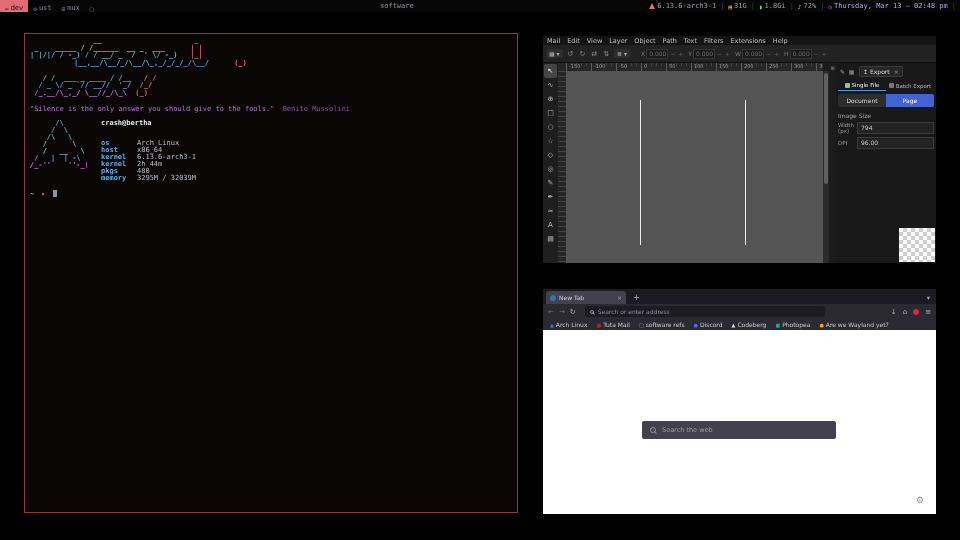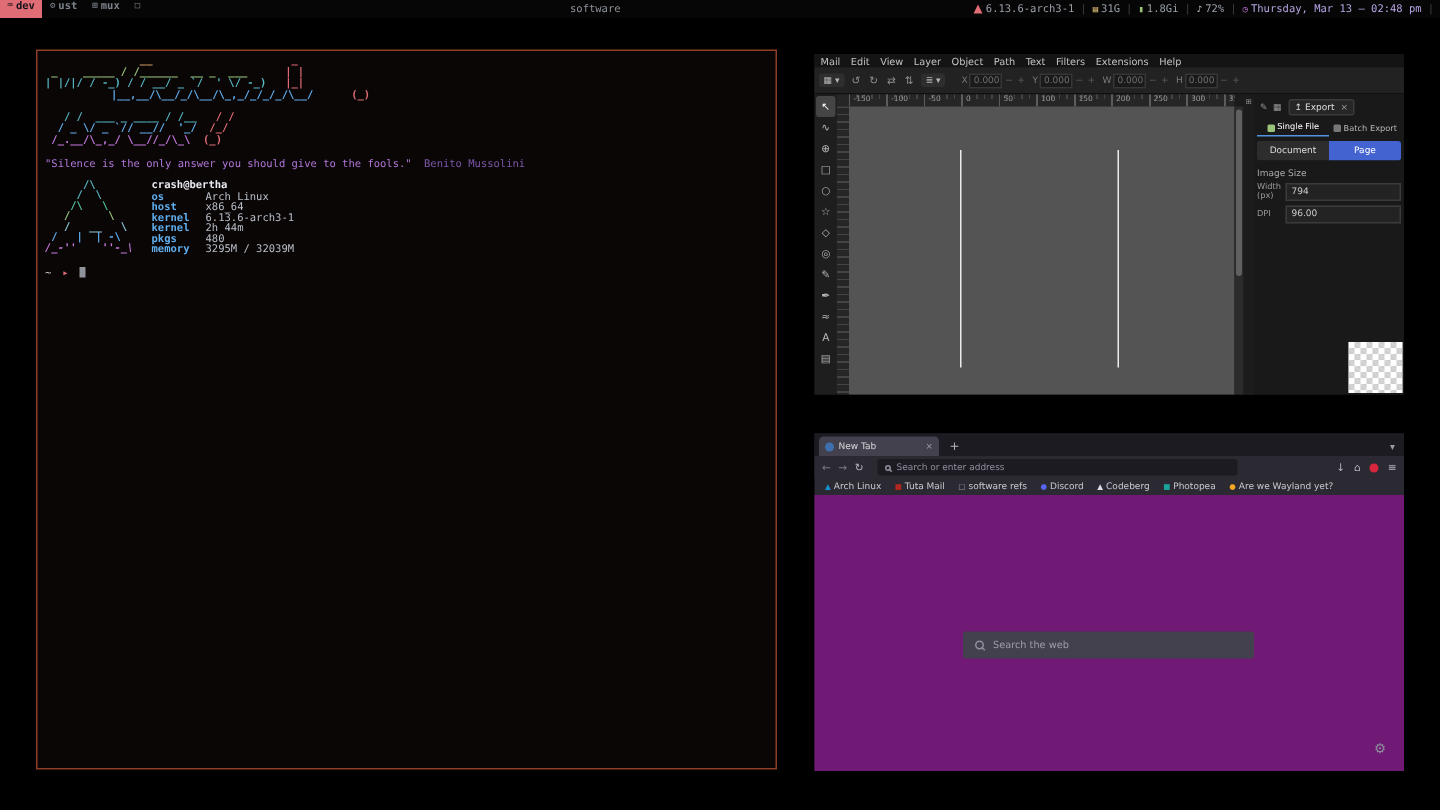--- a/index.html
+++ b/index.html
@@ -2,42 +2,42 @@
 <html><head>
 <meta charset="utf-8">
 <style>
   html,body{margin:0;padding:0;background:#000;width:960px;height:540px;overflow:hidden;
     font-family:"DejaVu Sans",sans-serif;}
   *{box-sizing:border-box;}
   
   #topbar{position:absolute;left:0;top:0;width:960px;height:12px;background:#060606;
     display:flex;align-items:center;font-family:"DejaVu Sans Mono",monospace;font-size:7px;color:#7d828c;}
   #tags{display:flex;height:100%;}
-  .tag{display:flex;align-items:flex-start;gap:2px;padding:0 5px;height:100%;color:#7d828c;font-weight:bold;}
+  .tag{display:flex;align-items:flex-end;gap:2px;padding:0 5px;height:100%;color:#7d828c;}
   .tag.active{background:#e06c75;color:#15131a;}
   .ticon{font-size:6px;}
   #bar-title{position:absolute;left:380px;top:0;height:12px;line-height:12px;color:#8f949c;}
   #status{margin-left:auto;display:flex;align-items:center;padding-right:4px;}
   .seg{display:flex;align-items:center;gap:2px;margin-left:4px;color:#9aa0a8;}
   .sep{color:#3c4148;margin-left:4px;}
   .sicon{font-size:6px;}
   .arch-tri{width:0;height:0;border-left:3px solid transparent;border-right:3px solid transparent;
     border-bottom:6px solid #e06c75;display:inline-block;}
   
   #terminal{position:absolute;left:24px;top:33px;width:494px;height:480px;background:#0a0606;
     border:1px solid #8e3d27;font-family:"DejaVu Sans Mono",monospace;font-size:7px;color:#c8ccd4;
     padding:3px 5px;}
   .art-line{font-size:7px;line-height:7.5px;white-space:pre;font-weight:bold;}
   #t-quote{margin-top:8px;font-size:7px;}
   #t-quote .q{color:#b277d8;}
   #t-quote .a{color:#7e57a8;margin-left:4px;}
   #t-fetch{margin-top:7px;display:flex;gap:12px;}
   .logo-line{font-size:7px;line-height:7px;white-space:pre;font-weight:bold;}
   #fetch-info{font-size:7px;line-height:7px;}
-  #fetch-user{font-weight:bold;color:#e8eaf0;margin-bottom:1px;}
+  #fetch-user{font-weight:bold;color:#e8eaf0;margin-bottom:13px;}
   .fetch-row .lbl{color:#61afef;display:inline-block;min-width:36px;font-weight:bold;}
   .fetch-row .val{color:#b9bfc9;}
   #t-prompt{margin-top:8px;}
   #t-prompt .tilde{color:#c8ccd4;}
   #t-prompt .sym{color:#e06c75;margin-left:3px;}
   .cursor{display:inline-block;width:4px;height:7px;background:#8f949c;vertical-align:-1px;margin-left:3px;}
   
   #inkscape{position:absolute;left:543px;top:36px;width:393px;height:227px;background:#1e1e1e;
     font-size:6.5px;color:#c6c6c6;}
   #ink-menubar{height:9px;display:flex;gap:7px;padding:0 4px;background:#141414;align-items:center;}
@@ -108,21 +108,21 @@
   .urlbar{width:240px;height:11px;background:#1c1b22;border-radius:2px;display:flex;align-items:center;
     gap:4px;padding:0 5px;color:#8f8f9d;font-size:6px;margin-left:4px;}
   .mag{width:4px;height:4px;border:1px solid #8f8f9d;border-radius:50%;position:relative;display:inline-block;flex:none;}
   .mag::after{content:"";position:absolute;width:3px;height:1px;background:#8f8f9d;transform:rotate(45deg);
     right:-2px;bottom:-1px;}
   #nav-right{margin-left:auto;display:flex;align-items:center;gap:6px;}
   .reddot{width:6px;height:6px;border-radius:50%;background:#d7263d;display:inline-block;}
   #br-bookmarks{height:11px;display:flex;align-items:center;gap:9px;padding:0 7px;font-size:6px;color:#c9c9cf;}
   .bm{display:flex;align-items:center;gap:2px;}
   .bm-ico{font-size:5px;}
-  #br-content{position:absolute;top:41px;left:0;right:0;bottom:0;background:#701a75;}
+  #br-content{position:absolute;top:41px;left:0;right:0;bottom:0;background:#ffffff;}
   .searchpill{position:absolute;left:99px;top:91px;width:194px;height:18px;background:#42414d;border-radius:2px;
     display:flex;align-items:center;gap:6px;padding:0 8px;color:#9d9da7;font-size:6.5px;}
   .searchpill .mag{width:6px;height:6px;}
   .gear{position:absolute;right:12px;bottom:9px;color:#8f8f9d;font-size:9px;}
 </style>
 </head>
 <body>
 
 <div id="topbar">
   <div id="tags">

